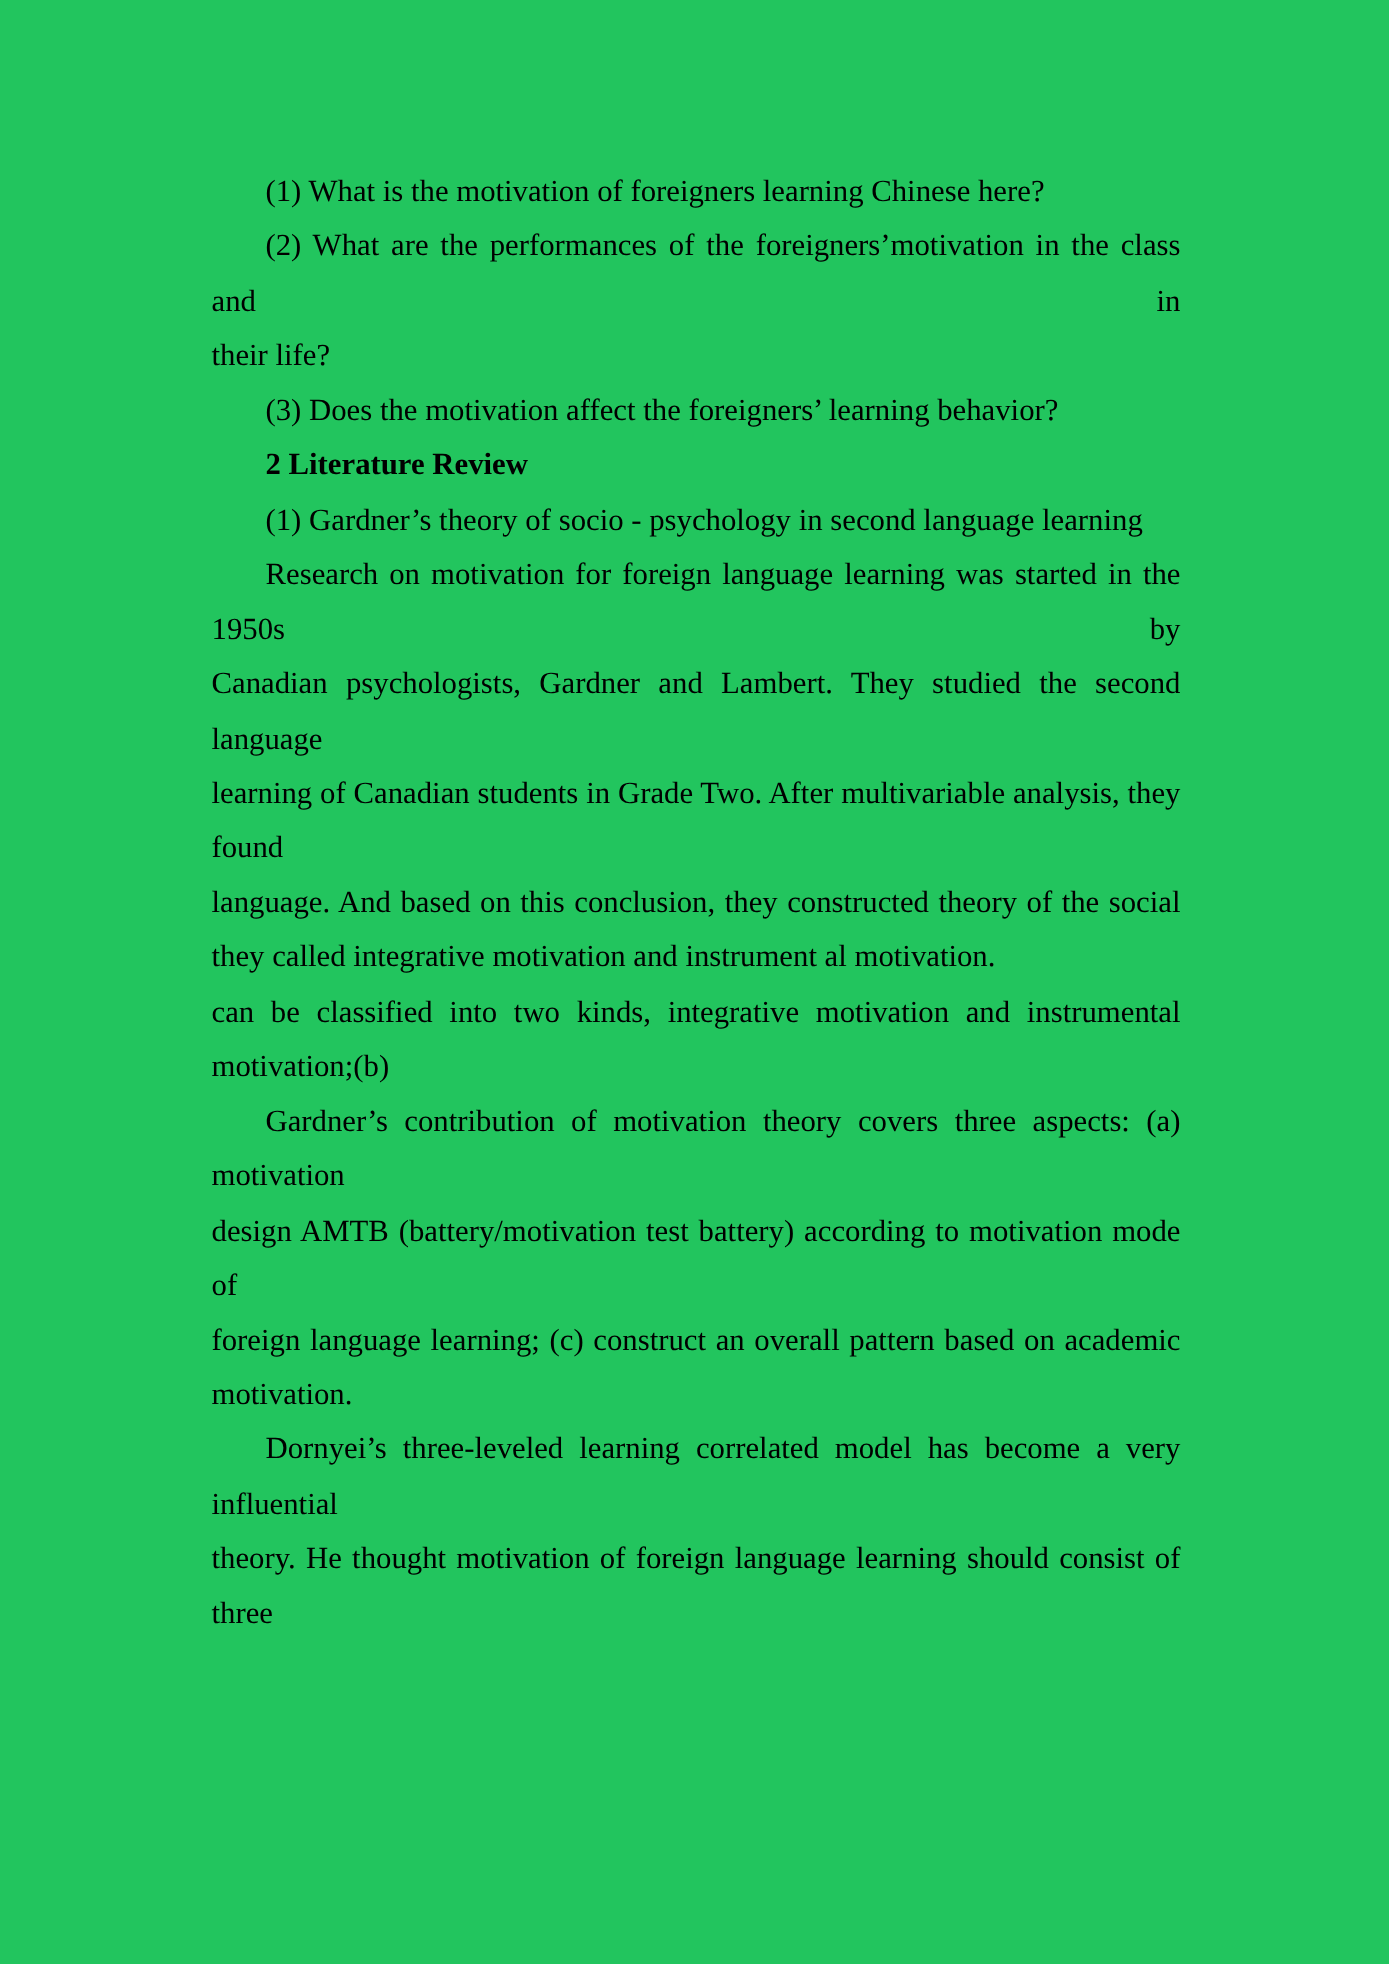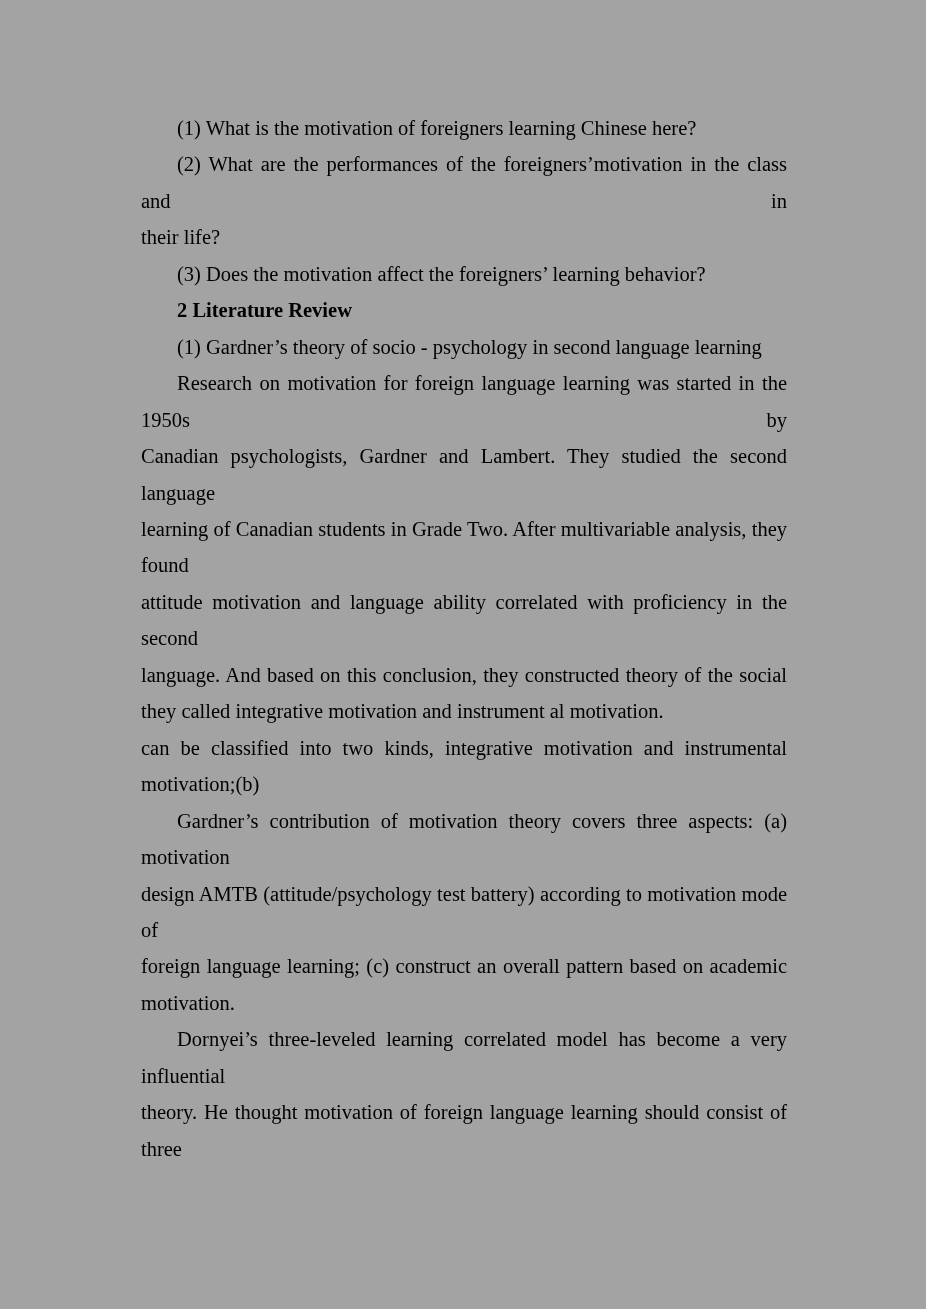--- a/index.html
+++ b/index.html
@@ -4,21 +4,21 @@
 <style>
   html, body {
     margin: 0;
     padding: 0;
     background: #ffffff;
   }
   .page {
     position: relative;
     width: 926px;
     height: 1309px;
-    background: #a3a3a3;
+    background: #22c55e;
     overflow: hidden;
   }
   .content {
     position: absolute;
     left: 141px;
     top: 110px;
     width: 646px;
     font-family: "Liberation Serif", "DejaVu Serif", serif;
     font-size: 20.5px;
     line-height: 36.45px;
@@ -57,28 +57,27 @@
       <div class="para bold">
         <div class="line first">2 Literature Review</div>
       </div>
       <div class="para">
         <div class="line first">(1) Gardner’s theory of socio - psychology in second language learning</div>
       </div>
       <div class="para">
         <div class="line jfull first">Research on motivation for foreign language learning was started in the 1950s by</div>
         <div class="line jfull">Canadian psychologists, Gardner and Lambert. They studied the second language</div>
         <div class="line jfull">learning of Canadian students in Grade Two. After multivariable analysis, they found</div>
-        <div class="line jfull">attitude motivation and language ability correlated with proficiency in the second</div>
         <div class="line jfull">language. And based on this conclusion, they constructed theory of the social</div>
         <div class="line">they called integrative motivation and instrument al motivation.</div>
       </div>
       <div class="para">
         <div class="line jfull">can be classified into two kinds, integrative motivation and instrumental motivation;(b)</div>
         <div class="line jfull first">Gardner’s contribution of motivation theory covers three aspects: (a) motivation</div>
-        <div class="line jfull">design AMTB (attitude/psychology test battery) according to motivation mode of</div>
+        <div class="line jfull">design AMTB (battery/motivation test battery) according to motivation mode of</div>
         <div class="line jfull">foreign language learning; (c) construct an overall pattern based on academic</div>
         <div class="line">motivation.</div>
       </div>
       <div class="para">
         <div class="line jfull first">Dornyei’s three-leveled learning correlated model has become a very influential</div>
         <div class="line jfull">theory. He thought motivation of foreign language learning should consist of three</div>
       </div>
     </div>
 </div>
 

